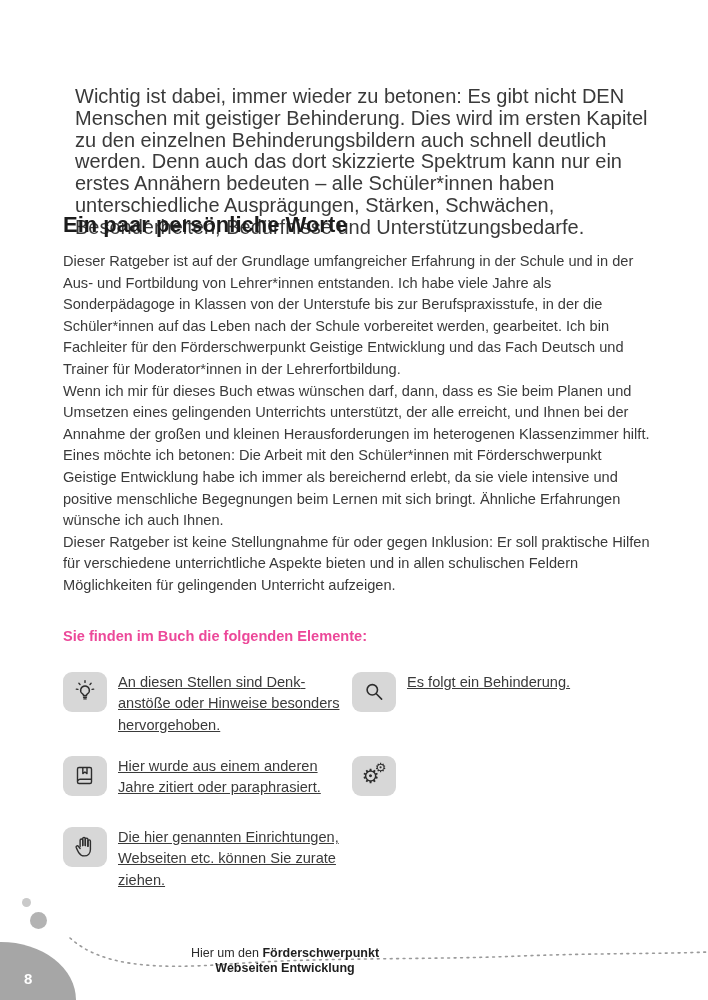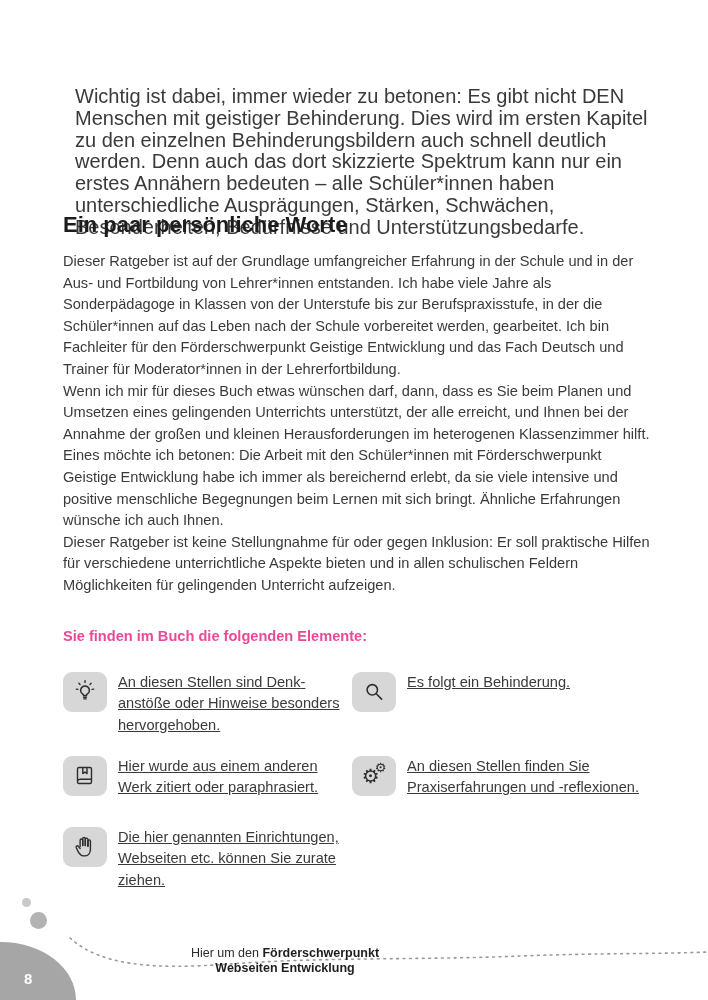--- a/index.html
+++ b/index.html
@@ -113,29 +113,28 @@
   <div class="item" style="left:63px;top:756px;">
     <span class="badge">
       <svg width="26" height="26" viewBox="0 0 26 26">
         <g stroke="#2d2d2d" stroke-width="1.4" fill="none" stroke-linecap="round" stroke-linejoin="round">
           <path d="M7 4.5h11a1.5 1.5 0 0 1 1.5 1.5v13a1.5 1.5 0 0 1-1.5 1.5H7A1.5 1.5 0 0 1 5.5 19V6A1.5 1.5 0 0 1 7 4.5z"></path>
           <path d="M5.8 17.6c.5-.8 1.3-1.3 2.3-1.3h11.2"></path>
           <path d="M10.8 4.7v5.9l2.1-1.6 2.1 1.6V4.7"></path>
         </g>
       </svg>
     </span>
-    <span class="item-text" style="width:232px;">Hier wurde aus einem anderen Werk zitiert oder paraphrasiert.</span>
+    <span class="item-text" style="width:232px;">Hier wurde aus einem anderen Jahre zitiert oder paraphrasiert.</span>
   </div>
 
   <div class="item" style="left:352px;top:756px;">
     <span class="badge">
         <span class="gear-big">⚙</span>
         <span class="gear-small">⚙</span>
       </span>
-    <span class="item-text" style="width:250px;">An diesen Stellen finden Sie Praxiserfahrungen und -reflexionen.</span>
   </div>
 
   <div class="item" style="left:63px;top:827px;">
     <span class="badge">
       <svg width="26" height="26" viewBox="0 0 24 24">
         <g fill="none" stroke="#2d2d2d" stroke-width="1.3" stroke-linecap="round" stroke-linejoin="round">
           <path d="M7.5 11.5V5.8c0-.7.5-1.2 1.2-1.2s1.2.5 1.2 1.2v4.9"></path>
           <path d="M9.9 10.7V4.4c0-.7.5-1.2 1.2-1.2s1.2.5 1.2 1.2v6.2"></path>
           <path d="M12.3 10.6V5c0-.7.5-1.2 1.2-1.2s1.2.5 1.2 1.2v6.3"></path>
           <path d="M14.7 11.3V6.6c0-.7.5-1.2 1.2-1.2s1.1.5 1.1 1.2v7.6c0 3.7-2.4 6-5.6 6-2.6 0-4-1.1-5.2-3.1-.8-1.4-1.8-3.4-2.3-4.7-.2-.6 0-1.2.6-1.4.5-.2 1 0 1.4.4l1.6 2"></path>

